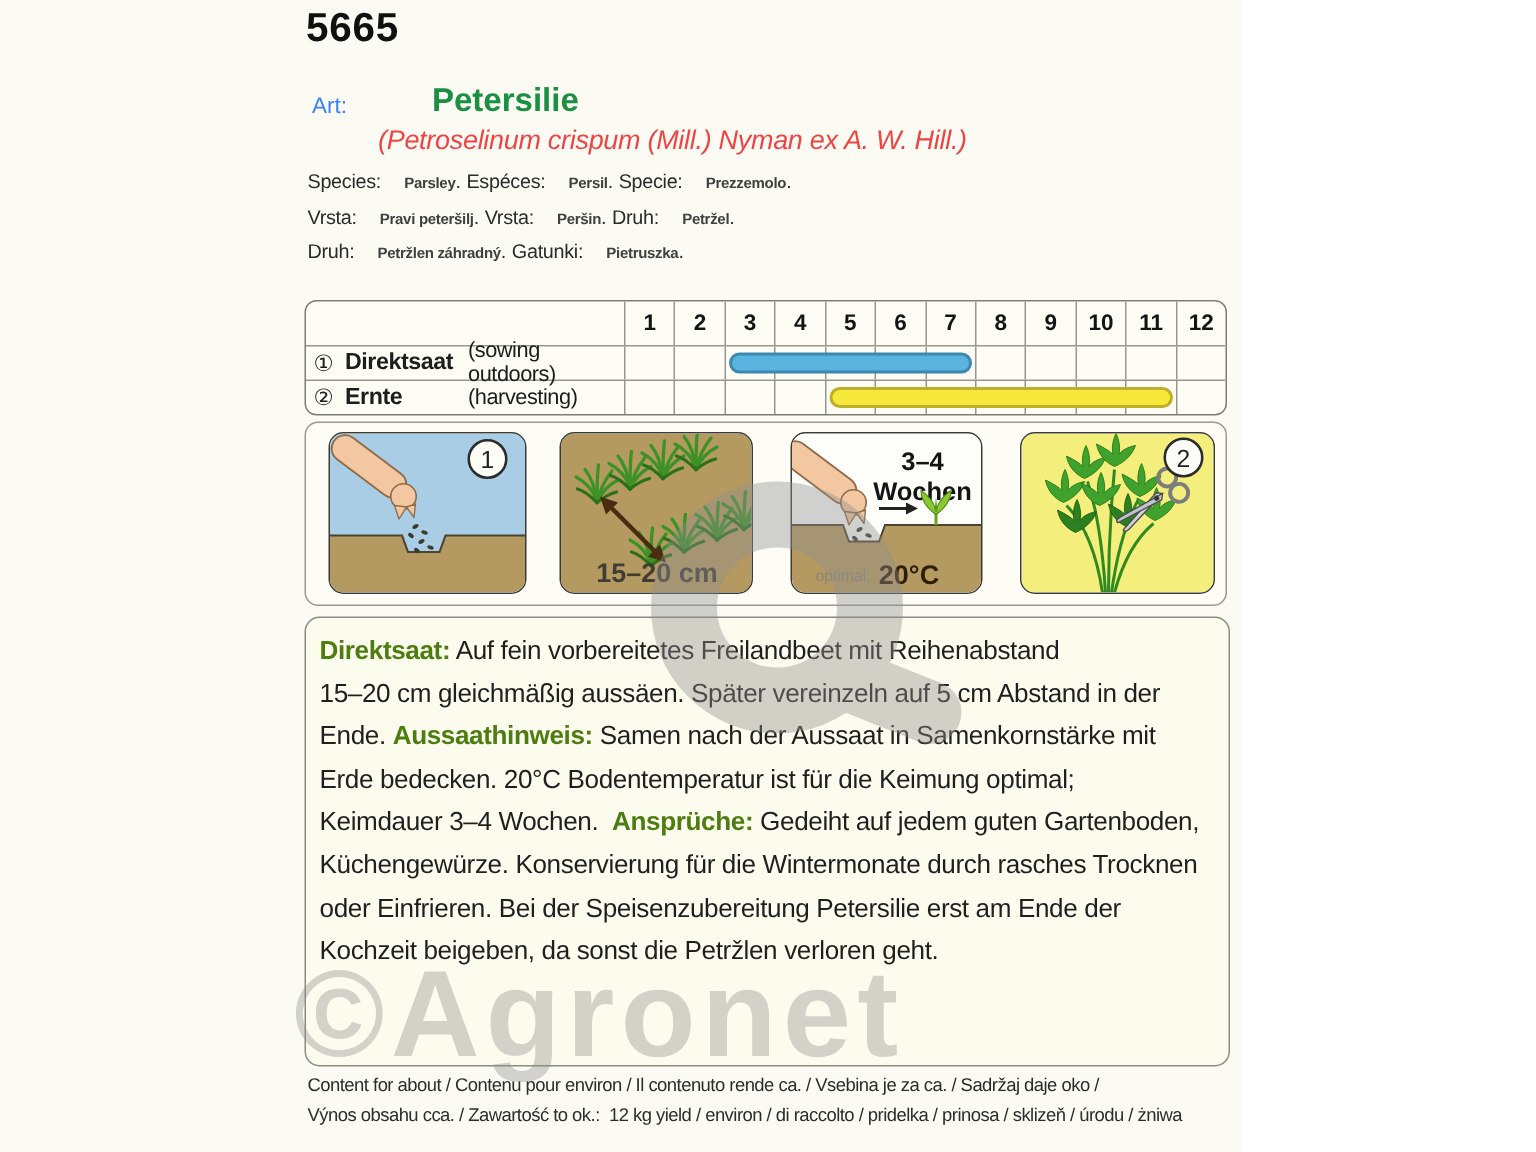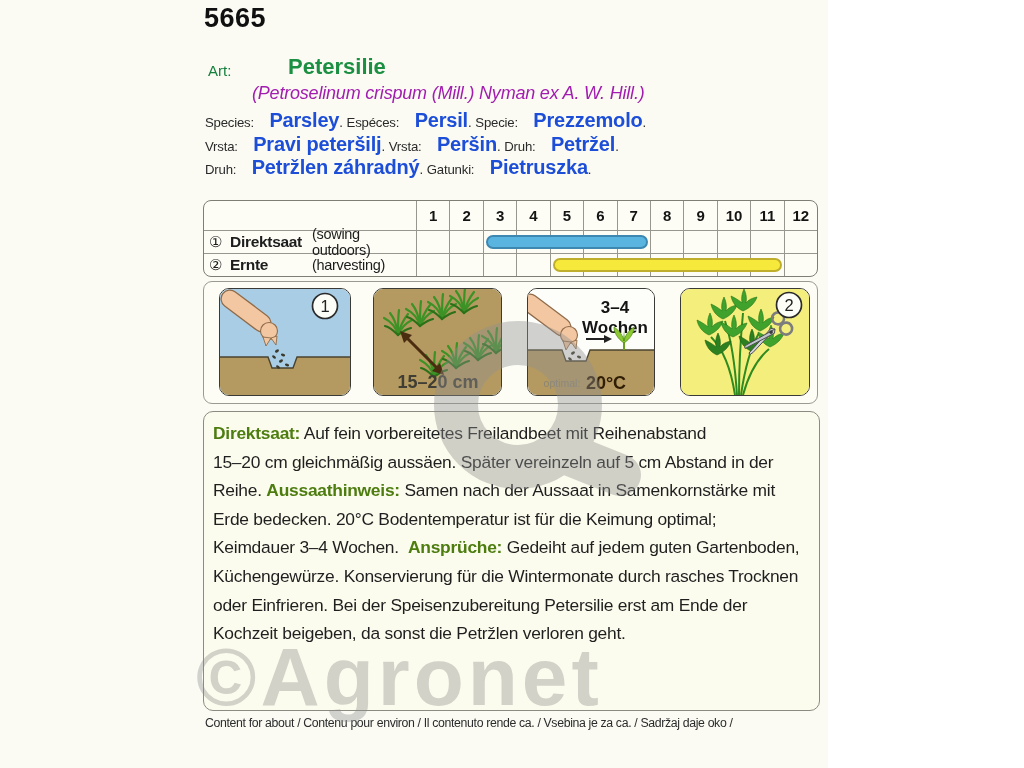--- a/index.html
+++ b/index.html
@@ -2,26 +2,26 @@
 <html><head>
 <meta charset="utf-8">
 <style>
   html,body{margin:0;padding:0;background:#ffffff;}
   .page{position:relative;width:828px;height:768px;background:#fbfbf4;overflow:hidden;
         font-family:"Liberation Sans",sans-serif;color:#1d1d1d;}
   .abs{position:absolute;}
 
   
   .product-number{left:204px;top:3px;font-size:27px;font-weight:bold;color:#101010;letter-spacing:.5px;}
-  .art-label{left:208px;top:62px;font-size:15px;color:#15803d;}
+  .art-label{left:208px;top:62px;font-size:15px;color:#3b82f6;}
   .art-name{left:252px;top:54px;font-size:22px;font-weight:bold;margin-left:36px;}
-  .botanical{left:252px;top:83px;font-size:18px;font-style:italic;color:#a21caf;letter-spacing:-.2px;}
+  .botanical{left:252px;top:83px;font-size:18px;font-style:italic;color:#ef4444;letter-spacing:-.2px;}
   .species-block{left:205px;top:110px;line-height:21.5px;white-space:pre;}
   .sp-label{font-size:13.2px;color:#2a2a2a;letter-spacing:-.2px;}
-  .sp-name{font-size:20px;font-weight:bold;color:#1d4ed8;letter-spacing:-.2px;padding-left:12px;}
+  .sp-name{font-size:10px;font-weight:bold;color:#404040;letter-spacing:-.2px;padding-left:12px;}
   .sp-sep{font-size:13.2px;color:#2a2a2a;}
 
   
   .calendar{left:203px;top:200px;width:615px;height:77px;border:1.4px solid #7e7e74;border-radius:8px;
             overflow:hidden;background:#fdfdf6;box-sizing:border-box;}
   .cal-header{display:flex;height:30px;border-bottom:1px solid #97978f;box-sizing:border-box;}
   .cal-label-spacer{width:212px;flex:none;}
   .months-cells{flex:1;display:flex;}
   .month-cell{flex:1;border-left:1px solid #97978f;display:flex;align-items:center;justify-content:center;
               font-size:15px;font-weight:bold;color:#141414;box-sizing:border-box;}
@@ -250,31 +250,32 @@
         <circle cx="108" cy="16" r="12.5" fill="#fdfdf8" stroke="#2b2b2b" stroke-width="1.7"></circle>
         <text x="108" y="22" font-size="16.5" text-anchor="middle" fill="#222">2</text>
       </svg>
     </div>
   </div>
 
   <div class="abs desc-box">
     <div>
         <div class="desc-line"><span class="desc-key">Direktsaat:</span><span> Auf fein vorbereitetes Freilandbeet mit Reihenabstand</span></div>
         <div class="desc-line"><span>15–20 cm gleichmäßig aussäen. Später vereinzeln auf 5 cm Abstand in der</span></div>
-        <div class="desc-line"><span>Reihe. </span><span class="desc-key">Aussaathinweis:</span><span> Samen nach der Aussaat in Samenkornstärke mit</span></div>
+        <div class="desc-line"><span>Ende. </span><span class="desc-key">Aussaathinweis:</span><span> Samen nach der Aussaat in Samenkornstärke mit</span></div>
         <div class="desc-line"><span>Erde bedecken. 20°C Bodentemperatur ist für die Keimung optimal;</span></div>
         <div class="desc-line"><span>Keimdauer 3–4 Wochen.  </span><span class="desc-key">Ansprüche:</span><span> Gedeiht auf jedem guten Gartenboden,</span></div>
         <div class="desc-line"><span>Küchengewürze. Konservierung für die Wintermonate durch rasches Trocknen</span></div>
         <div class="desc-line"><span>oder Einfrieren. Bei der Speisenzubereitung Petersilie erst am Ende der</span></div>
         <div class="desc-line"><span>Kochzeit beigeben, da sonst die Petržlen verloren geht.</span></div>
       </div>
   </div>
 
   <div class="abs footer">
       <div class="footer-line">Content for about / Contenu pour environ / Il contenuto rende ca. / Vsebina je za ca. / Sadržaj daje oko /</div>
+      <div class="footer-line">Výnos obsahu cca. / Zawartość to ok.:  12 kg yield / environ / di raccolto / pridelka / prinosa / sklizeň / úrodu / żniwa</div>
     </div>
 
   <div class="abs wm wm-logo">
     <svg viewBox="0 0 232 228">
       <circle cx="94" cy="102" r="62" fill="none" stroke="#8f8f8f" stroke-width="44"></circle>
       <path d="M136,148 L196,172" stroke="#8f8f8f" stroke-width="42" stroke-linecap="round" fill="none"></path>
     </svg>
   </div>
   <div class="abs wm wm-text">©Agronet</div>
 

